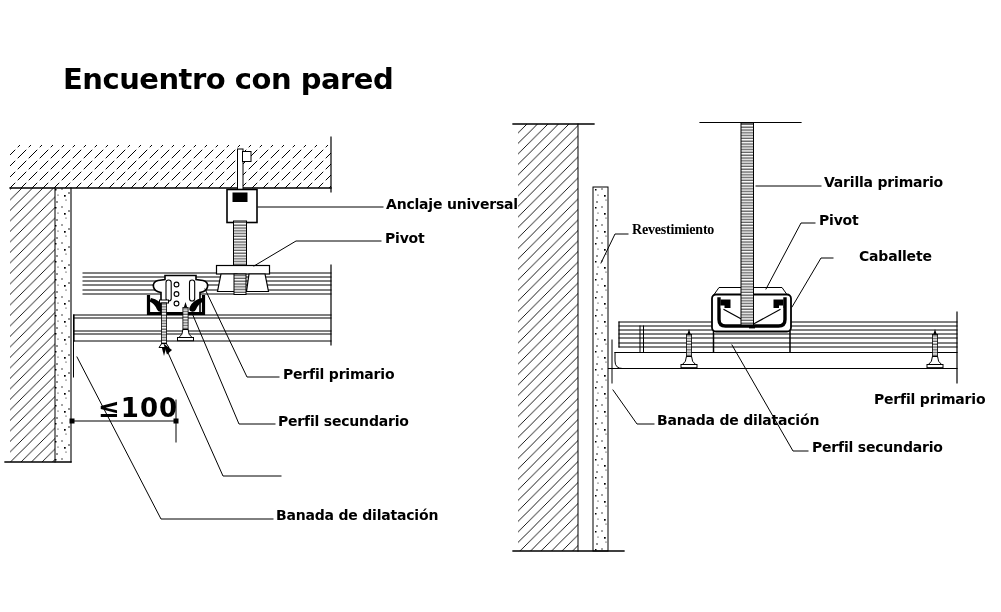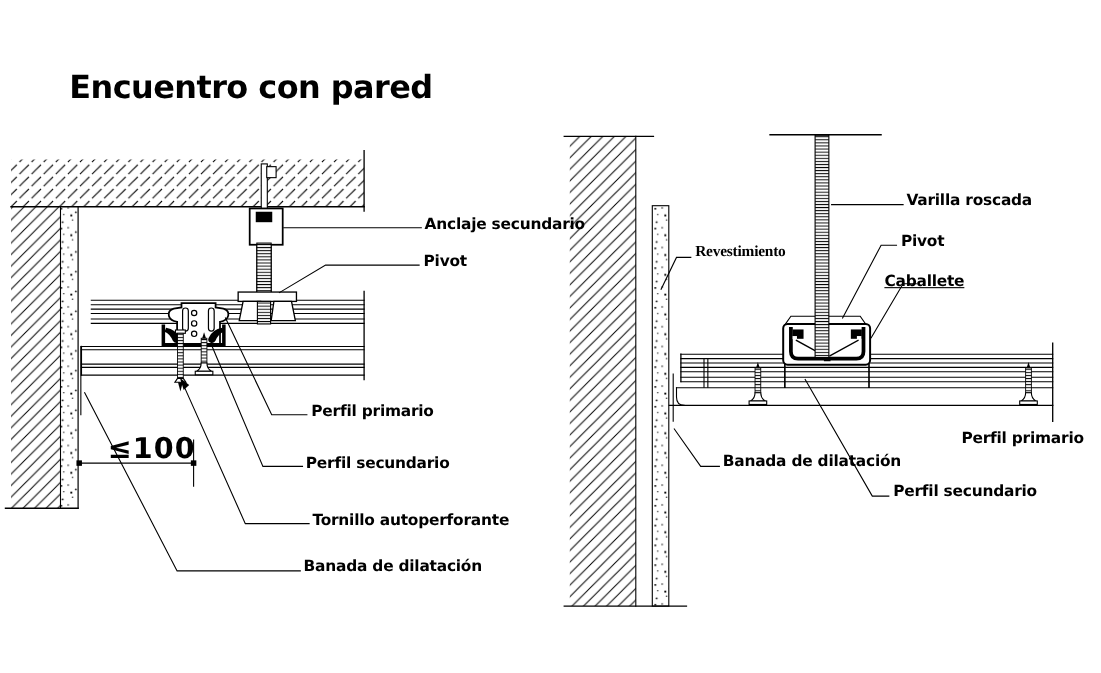--- a/index.html
+++ b/index.html
@@ -224,29 +224,28 @@
         <path d="M792,307 L821,258 H833"></path>
         <path d="M601,263 L615,234 H628"></path>
         <path d="M613,390 L637,424 H654"></path>
         <path d="M732,345 L793,451 H808"></path>
       </g>
     </g>
   </svg>
 
   <div class="title title-left">Encuentro con pared</div>
 
-  <div class="lbl" style="left:386px; top:196px;">Anclaje secundario</div>
+  <div class="lbl" style="left:386px; top:196px;">Anclaje universal</div>
   <div class="lbl" style="left:385px; top:230px;">Pivot</div>
   <div class="lbl" style="left:283px; top:366px;">Perfil primario</div>
   <div class="lbl" style="left:278px; top:413px;">Perfil secundario</div>
-  <div class="lbl" style="left:284px; top:465px;">Tornillo autoperforante</div>
   <div class="lbl" style="left:276px; top:507px;">Banada de dilatación</div>
   <div class="dim" style="left:98px; top:393px;">≤100</div>
 
-  <div class="lbl" style="left:824px; top:174px;">Varilla roscada</div>
+  <div class="lbl" style="left:824px; top:174px;">Varilla primario</div>
   <div class="lbl" style="left:819px; top:212px;">Pivot</div>
-  <div class="lbl" style="left:804px; top:248px;text-decoration:underline;">Caballete</div>
+  <div class="lbl" style="left:859px; top:248px;">Caballete</div>
   <div class="lbl" style="left:632px; top:222px;font-family:Liberation Serif, serif;">Revestimiento</div>
   <div class="lbl" style="left:657px; top:412px;">Banada de dilatación</div>
   <div class="lbl" style="left:874px; top:391px;">Perfil primario</div>
   <div class="lbl" style="left:812px; top:439px;">Perfil secundario</div>
 
 </div>
 
 </body></html>

